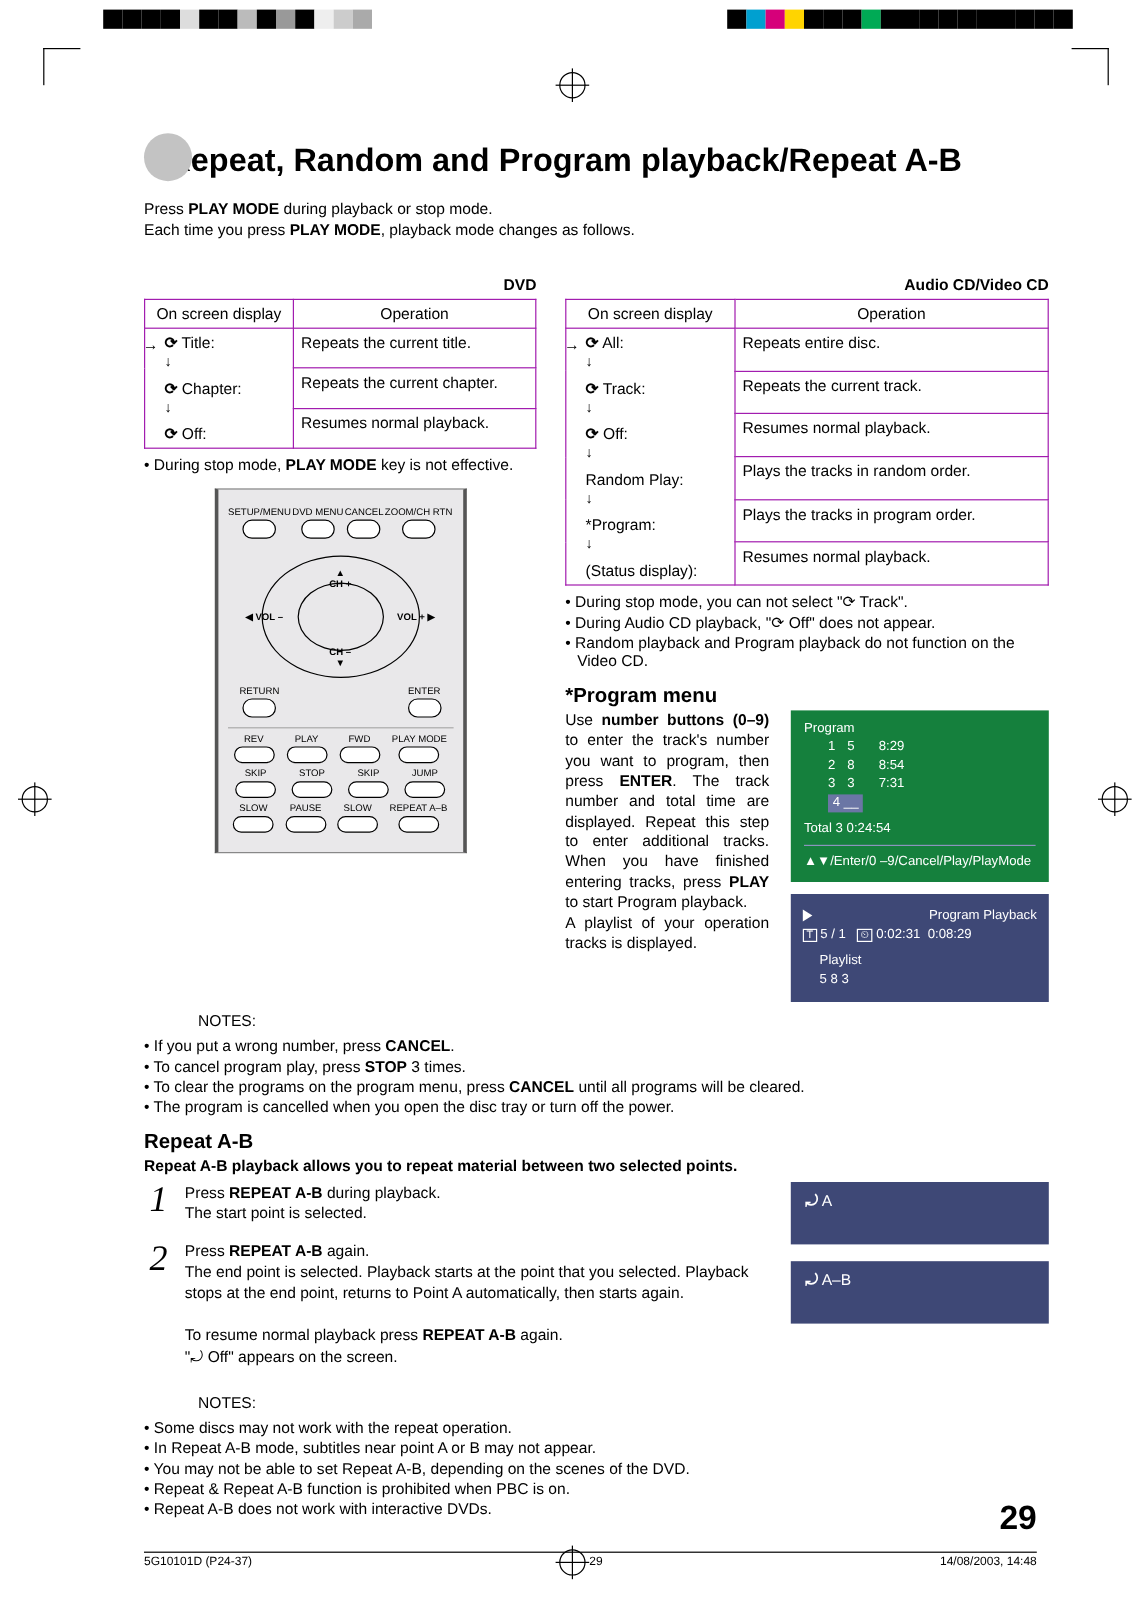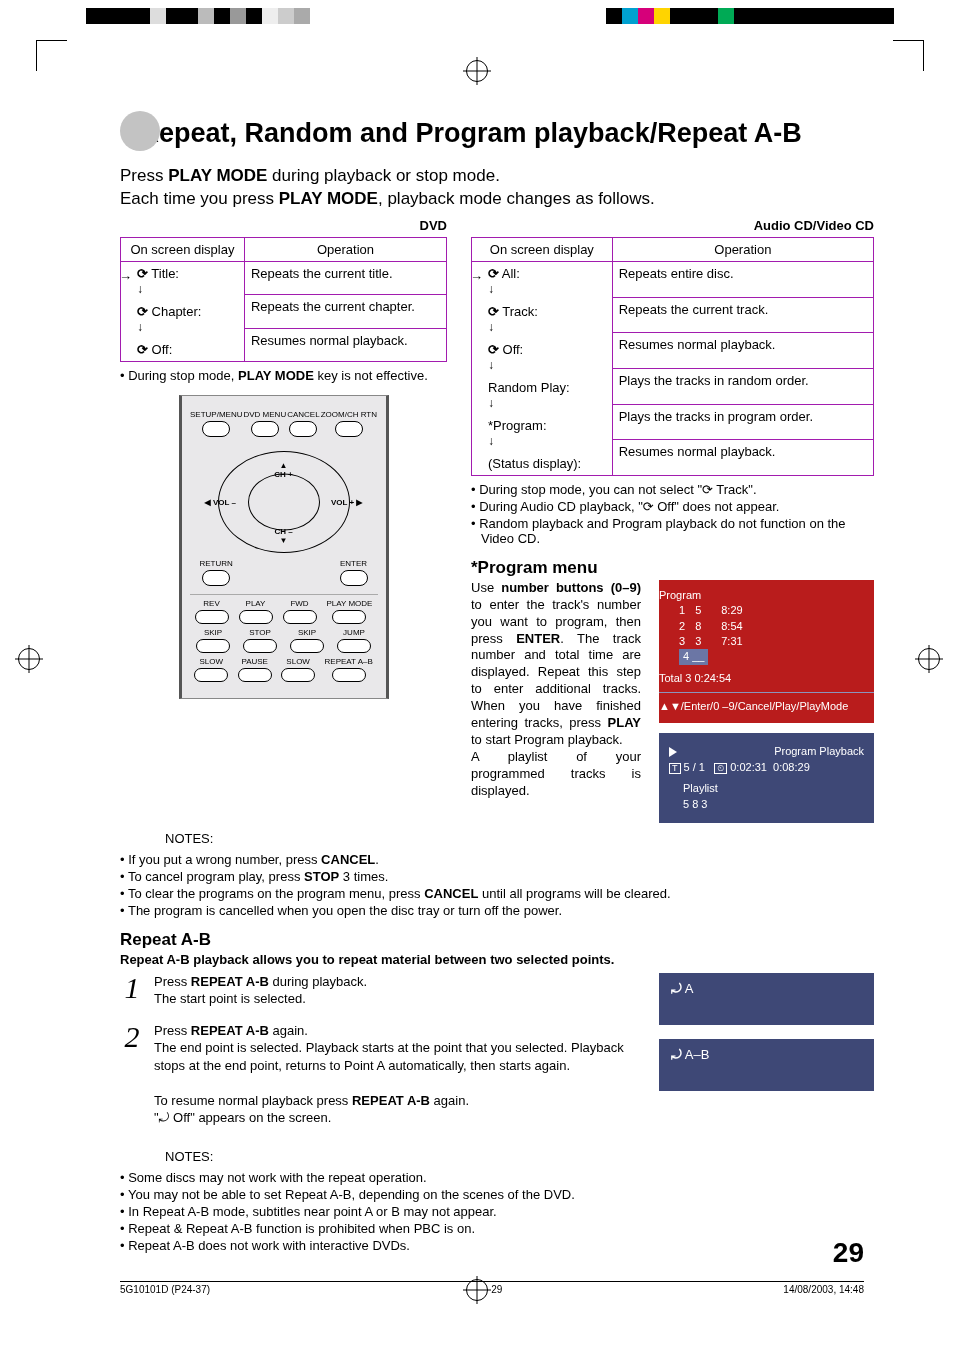--- a/index.html
+++ b/index.html
@@ -47,21 +47,21 @@
   h1.title .dot {
     display: inline-block;
     width: 40px; height: 40px;
     background: rgb(195,195,195);
     border-radius: 50%;
     vertical-align: middle;
     margin-right: -28px;
     position: relative;
     top: -4px;
   }
-  .intro { font-size: 17px; line-height: 1.35; margin-bottom: 3px;}
+  .intro { font-size: 13px; line-height: 1.35; margin-bottom: 26px;}
   .bold { font-weight: bold; }
 
   .cols {
     display: flex;
     gap: 24px;
   }
   .colL { width: 350px; }
   .colR { flex: 1; }
 
   .sec-head { font-weight: bold; font-size: 13px; margin: 4px 0; text-align: right;}
@@ -132,22 +132,22 @@
     position:absolute; left:50%; top:50%; transform:translate(-50%,-50%);
     width:70px; height:55px; border:1px solid #000; border-radius:50%;
     background: #e9e8ea;
   }
   .navpad .lbl { position:absolute; font-size:8px; font-weight:bold;}
   .notes-label { font-weight: normal; font-size: 13px; margin-top:8px;padding-left:45px;}
 
   .subcols { display:flex; gap:18px;}
   .program-text { font-size:13px; text-align:justify; line-height:1.3;}
   .program-box {
-    background:#b91c1c; color:#fff; font-size:11px;
-    width:215px; padding:8px 0; box-sizing:border-box;
+    background:#15803d; color:#fff; font-size:11px;
+    width:215px; padding:8px 11px; box-sizing:border-box;
     line-height:1.4;
   }
   .program-box .row { display:flex; gap:10px;}
   .program-box .entry { background:#6b76a5; padding:0 4px; display:inline-block;}
   .program-box hr { border:0; border-top:1px solid #8b94bd; margin:6px 0;}
   .status-box {
     background:#3e4876; color:#fff; font-size:11px;
     width:215px; padding:10px; box-sizing:border-box; margin-top:10px;
     line-height:1.5;
   }
@@ -435,21 +435,21 @@
         <ul class="note-list" id="cd-notes">
             <li>During stop mode, you can not select "⟳ Track".</li>
             <li>During Audio CD playback, "⟳ Off" does not appear.</li>
             <li>Random playback and Program playback do not function on the Video CD.</li>
           </ul>
 
         <div class="sec-title">*Program menu</div>
         <div class="subcols">
           <div class="program-text" style="width:170px">
             <span>Use </span><span class="bold">number buttons (0–9)</span><span> to enter the track's number you want to program, then press </span><span class="bold">ENTER</span><span>. The track number and total time are displayed. Repeat this step to enter additional tracks. When you have finished entering tracks, press </span><span class="bold">PLAY</span><span> to start Program playback.</span><br>
-            <span>A playlist of your programmed tracks is displayed.</span>
+            <span>A playlist of your operation tracks is displayed.</span>
           </div>
           <div>
             <div class="program-box">
               <div>Program</div>
               <div id="prog-rows" style="padding-left:20px">
                   <div class="row">
                     <span>1</span>
                     <span>5</span>
                     <span style="margin-left:10px">8:29</span>
                   </div>
@@ -525,22 +525,22 @@
         <div style="height:14px"></div>
         <div class="ab-box">
           <span class="abicon"></span> <span>A–B</span>
         </div>
       </div>
     </div>
 
     <div class="notes-label">NOTES:</div>
     <ul class="note-list" id="notes2">
         <li>Some discs may not work with the repeat  operation.</li>
+        <li>In Repeat A-B mode, subtitles near point A or B may not appear.</li>
         <li>You may not be able to set Repeat A-B, depending on the scenes of the DVD.</li>
-        <li>In Repeat A-B mode, subtitles near point A or B may not appear.</li>
         <li>Repeat &amp; Repeat A-B function is prohibited when PBC is on.</li>
         <li>Repeat A-B does not work with interactive DVDs.</li>
       </ul>
   </div>
 
   <div class="page-num">29</div>
   <div class="footer">
     <span>5G10101D (P24-37)</span>
     <span>29</span>
     <span>14/08/2003, 14:48</span>

